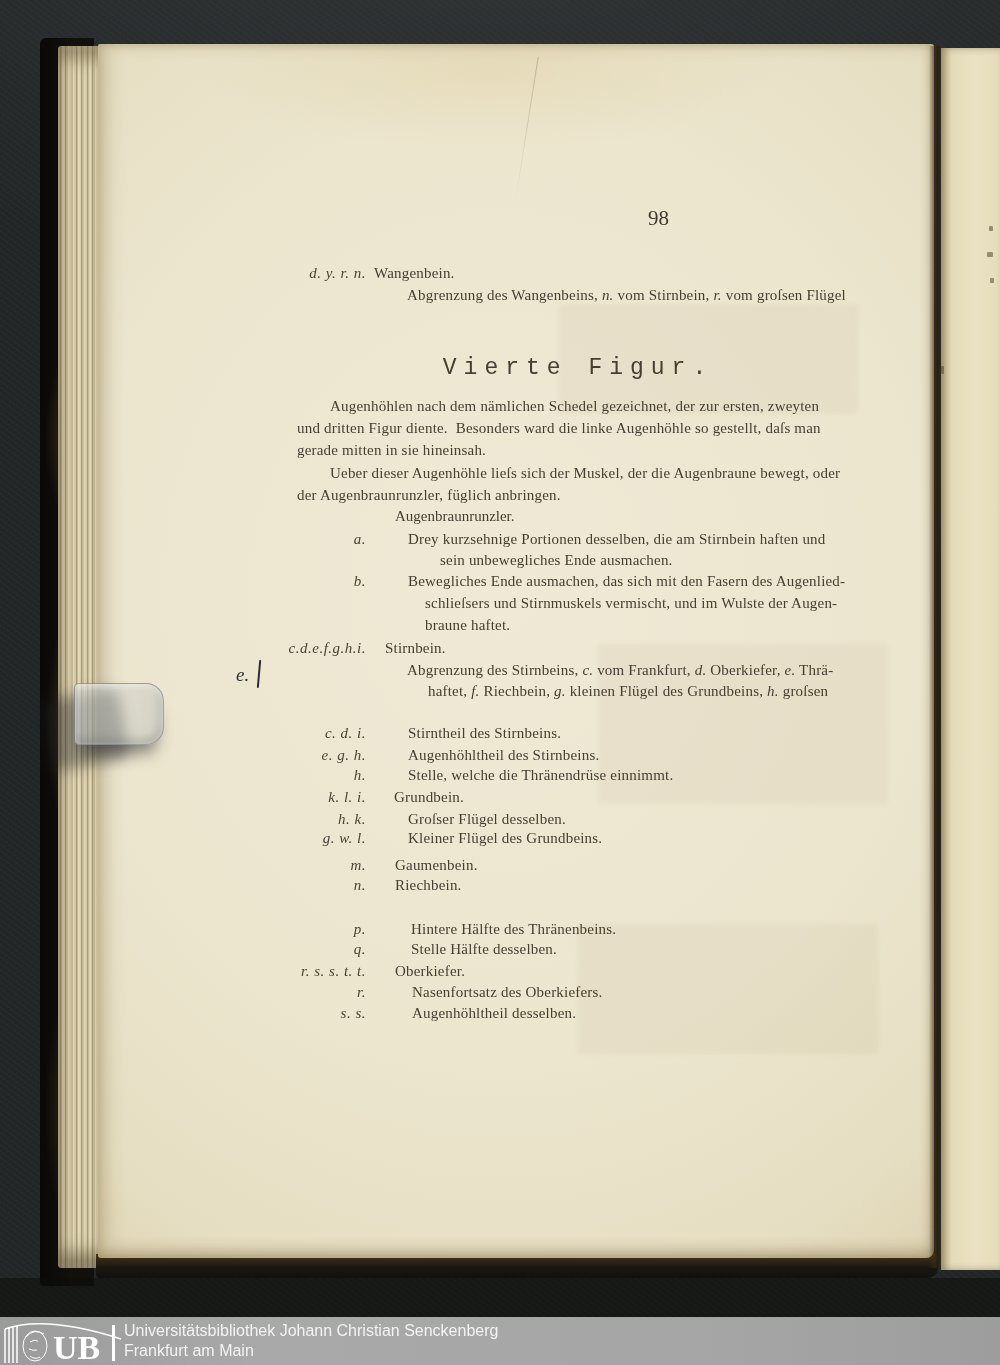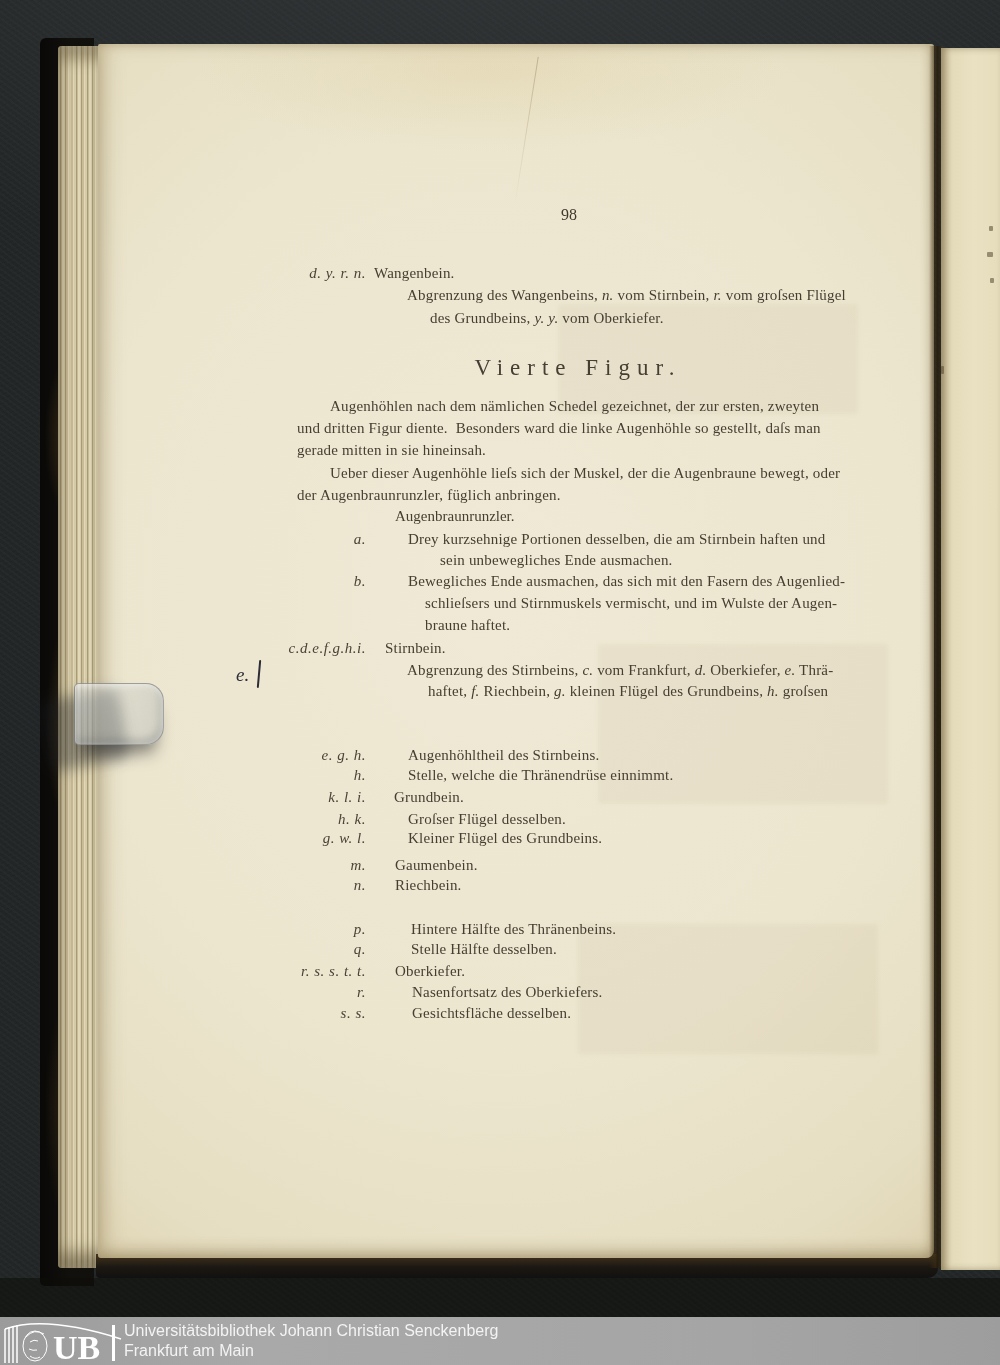--- a/index.html
+++ b/index.html
@@ -34,22 +34,22 @@
     border-radius:2px 3px 8px 3px;}
   .gutter{position:absolute;left:929px;top:46px;width:14px;height:1222px;
     background:linear-gradient(90deg, rgba(60,46,20,0) 0%, rgba(58,44,20,0.65) 45%, rgba(40,30,12,0.85) 60%, rgba(90,74,40,0.25) 100%);}
   .facing-page{position:absolute;left:941px;top:48px;width:59px;height:1222px;
     background:linear-gradient(90deg,#cfc29b 0,#e4dbba 18%,#e9e1c2 55%,#e6ddbc 100%);
     box-shadow:inset 4px 0 7px rgba(70,55,25,0.4);}
   .facing-mark{position:absolute;background:rgba(85,72,48,0.55);border-radius:1px;}
   
   .tline{position:absolute;white-space:pre;color:#453e31;font-size:15px;letter-spacing:0.2px;}
   .it{font-style:italic;}
-  .pagenum{position:absolute;left:371px;top:162px;width:200px;text-align:center;font-size:16px;color:#3f382c;}
-  .heading{position:absolute;left:280px;top:311px;width:400px;text-align:center;font-size:23px;letter-spacing:7px;color:#453e33;}
+  .pagenum{position:absolute;left:371px;top:162px;width:200px;text-align:right;font-size:21px;color:#3f382c;}
+  .heading{position:absolute;left:280px;top:311px;width:400px;text-align:center;font-size:23px;letter-spacing:7px;color:#453e33;font-family:Liberation Mono, monospace;}
   .row{position:absolute;left:0;width:100%;height:22px;}
   .lab{position:absolute;left:68px;width:200px;text-align:right;font-style:italic;font-size:15px;color:#4a4336;white-space:pre;letter-spacing:0.5px;}
   .txt{position:absolute;white-space:pre;font-size:15px;color:#453e31;letter-spacing:0.2px;}
   .sect-title{position:absolute;left:297px;top:464px;font-size:15px;color:#453e31;}
   
   .crease{position:absolute;left:428px;top:12px;width:1px;height:150px;background:linear-gradient(rgba(120,100,60,0.35),rgba(120,100,60,0));transform:rotate(9deg);}
   .ghost{position:absolute;background:rgba(150,128,84,0.07);filter:blur(2px);border-radius:3px;}
   .margin-note{position:absolute;left:138px;top:620px;color:#2f2f3a;font-size:19px;font-style:italic;}
   .margin-note .stroke{position:absolute;left:22px;top:-4px;width:2px;height:28px;background:#2c2c36;transform:rotate(5deg);border-radius:1px;}
   
@@ -83,23 +83,20 @@
 
     <div class="pagenum">98</div>
 
     <div class="row" style="top:221px">
       <span class="lab">d. y. r. n.</span>
       <span class="txt" style="left:276px"><span>Wangenbein.</span></span>
     </div>
     <div class="row" style="top:243px">
       <span class="txt" style="left:309px"><span>Abgrenzung des Wangenbeins, </span><span class="it">n.</span><span> vom Stirnbein, </span><span class="it">r.</span><span> vom groſsen Flügel</span></span>
     </div>
-    <div class="row" style="top:266px">
-      <span class="txt" style="left:332px"><span>des Grundbeins, </span><span class="it">y. y.</span><span> vom Oberkiefer.</span></span>
-    </div>
 
     <div class="heading">Vierte Figur.</div>
 
     <div class="tline" style="left:232px;top:354px">Augenhöhlen nach dem nämlichen Schedel gezeichnet, der zur ersten, zweyten</div>
     <div class="tline" style="left:199px;top:376px">und dritten Figur diente.  Besonders ward die linke Augenhöhle so gestellt, daſs man</div>
     <div class="tline" style="left:199px;top:398px">gerade mitten in sie hineinsah.</div>
     <div class="tline" style="left:232px;top:421px">Ueber dieser Augenhöhle lieſs sich der Muskel, der die Augenbraune bewegt, oder</div>
     <div class="tline" style="left:199px;top:443px">der Augenbraunrunzler, füglich anbringen.</div>
 
     <div class="sect-title">Augenbraunrunzler.</div>
@@ -124,20 +121,24 @@
     <div class="row" style="top:596px">
       <span class="lab">c.d.e.f.g.h.i.</span>
       <span class="txt" style="left:287px"><span>Stirnbein.</span></span>
     </div>
     <div class="row" style="top:618px">
       <span class="txt" style="left:309px"><span>Abgrenzung des Stirnbeins, </span><span class="it">c.</span><span> vom Frankfurt, </span><span class="it">d.</span><span> Oberkiefer, </span><span class="it">e.</span><span> Thrä-</span></span>
     </div>
     <div class="row" style="top:639px">
       <span class="txt" style="left:330px"><span>haftet, </span><span class="it">f.</span><span> Riechbein, </span><span class="it">g.</span><span> kleinen Flügel des Grundbeins, </span><span class="it">h.</span><span> groſsen</span></span>
     </div>
+    <div class="row" style="top:681px">
+      <span class="lab">c. d. i.</span>
+      <span class="txt" style="left:310px"><span>Stirntheil des Stirnbeins.</span></span>
+    </div>
     <div class="row" style="top:703px">
       <span class="lab">e. g. h.</span>
       <span class="txt" style="left:310px"><span>Augenhöhltheil des Stirnbeins.</span></span>
     </div>
     <div class="row" style="top:723px">
       <span class="lab">h.</span>
       <span class="txt" style="left:310px"><span>Stelle, welche die Thränendrüse einnimmt.</span></span>
     </div>
     <div class="row" style="top:745px">
       <span class="lab">k. l. i.</span>
@@ -170,21 +171,21 @@
     <div class="row" style="top:919px">
       <span class="lab">r. s. s. t. t.</span>
       <span class="txt" style="left:297px"><span>Oberkiefer.</span></span>
     </div>
     <div class="row" style="top:940px">
       <span class="lab">r.</span>
       <span class="txt" style="left:314px"><span>Nasenfortsatz des Oberkiefers.</span></span>
     </div>
     <div class="row" style="top:961px">
       <span class="lab">s. s.</span>
-      <span class="txt" style="left:314px"><span>Gesichtsfläche desselben.</span></span>
+      <span class="txt" style="left:314px"><span>Augenhöhltheil desselben.</span></span>
     </div>
 
     <div class="margin-note">
       <span>e.</span>
       <span class="stroke"></span>
     </div>
   </div>
 
   <div class="gutter"></div>
   <div class="facing-page">

